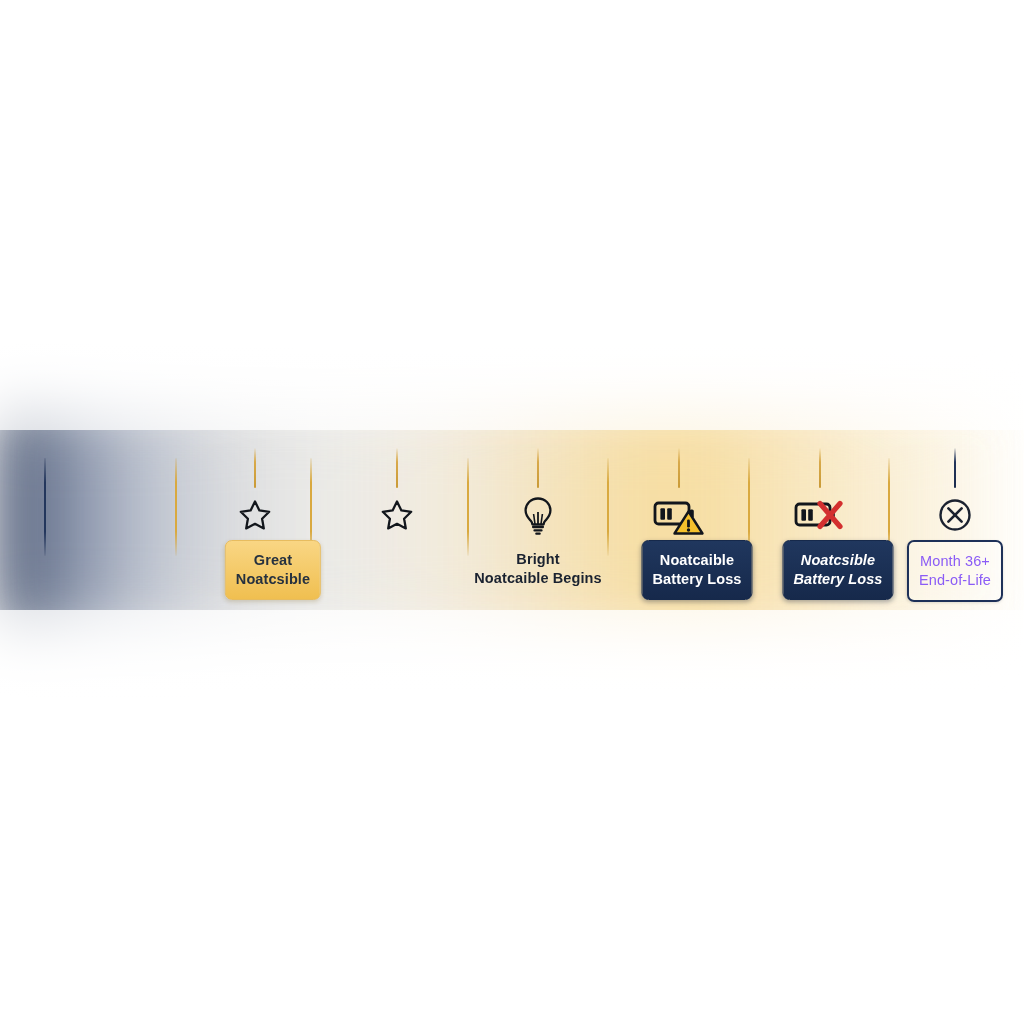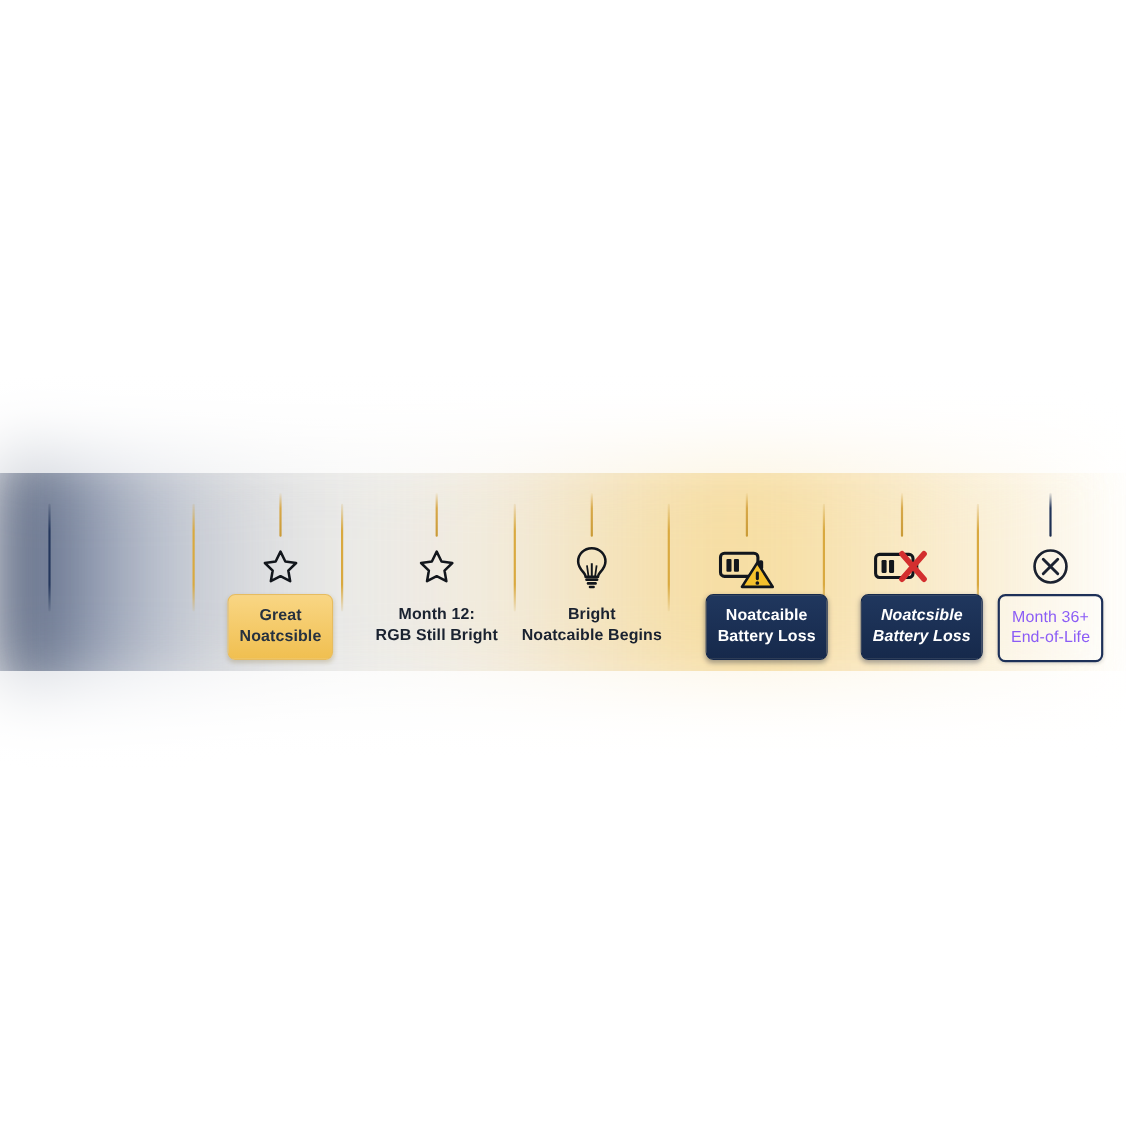--- a/index.html
+++ b/index.html
@@ -150,20 +150,21 @@
     color:#1d2636;
     font-weight:600;
     box-shadow:0 1px 2px rgba(0,0,0,.07);
   }
   .card.solid-gold{
     border:1px solid #e7bc5f;
     background:linear-gradient(to bottom,#f9d684,#f0bf50);
     color:#26313f;
     font-weight:600;
     box-shadow:0 2px 4px rgba(120,90,20,.22);
+    margin-left:18px;
   }
   .card.plain{
     border:none;
     background:transparent;
     color:#1a2230;
     font-weight:600;
     padding:10px 4px;
   }
   .card.solid-navy{
     border:1px solid #16294b;
@@ -212,24 +213,20 @@
           <span class="l2">Noatcsible</span>
         </div>
       </div>
       <div class="item" style="left: 322px;">
         <div class="tick gold"></div>
         <div class="icon">
     <svg width="40" height="40" viewBox="0 0 40 40" aria-hidden="true">
       <path d="M20 6.5 L24.4 15.4 L34.2 16.8 L27.1 23.7 L28.8 33.4 L20 28.8 L11.2 33.4
                L12.9 23.7 L5.8 16.8 L15.6 15.4 Z" fill="none" stroke="#12161c" stroke-width="2.3" stroke-linejoin="round"></path>
     </svg>
-        </div>
-        <div class="card plain">
-          <span class="l1">Month 12:</span>
-          <span class="l2">RGB Still Bright</span>
         </div>
       </div>
       <div class="item" style="left: 463px;">
         <div class="tick gold"></div>
         <div class="icon">
     <svg width="40" height="42" viewBox="0 0 40 42" aria-hidden="true">
       <path d="M20 4.5 C12.8 4.5 7.6 9.9 7.6 16.4 C7.6 21.2 10.6 24.3 12.6 26.6
                C13.8 28 14.3 29 14.4 30.4 L25.6 30.4 C25.7 29 26.2 28 27.4 26.6
                C29.4 24.3 32.4 21.2 32.4 16.4 C32.4 9.9 27.2 4.5 20 4.5 Z" fill="none" stroke="#12161c" stroke-width="2.3" stroke-linejoin="round"></path>
       <line x1="20" y1="18" x2="20" y2="30" stroke="#12161c" stroke-width="1.8"></line>

